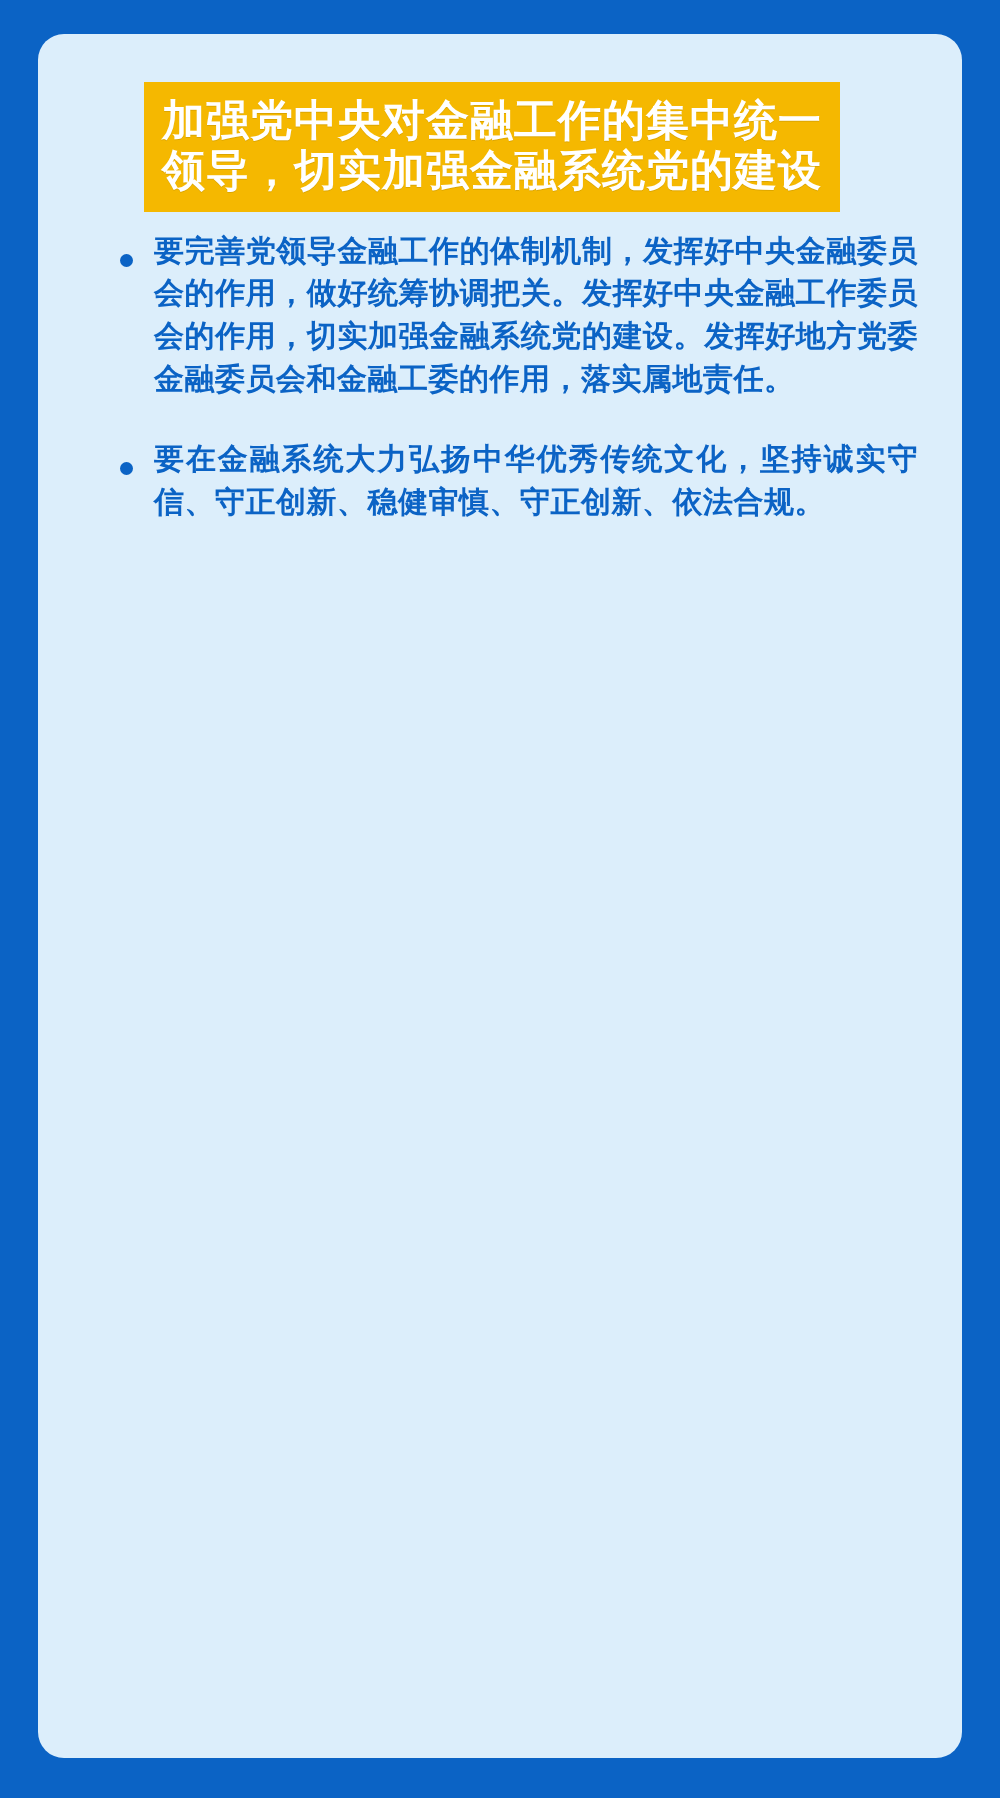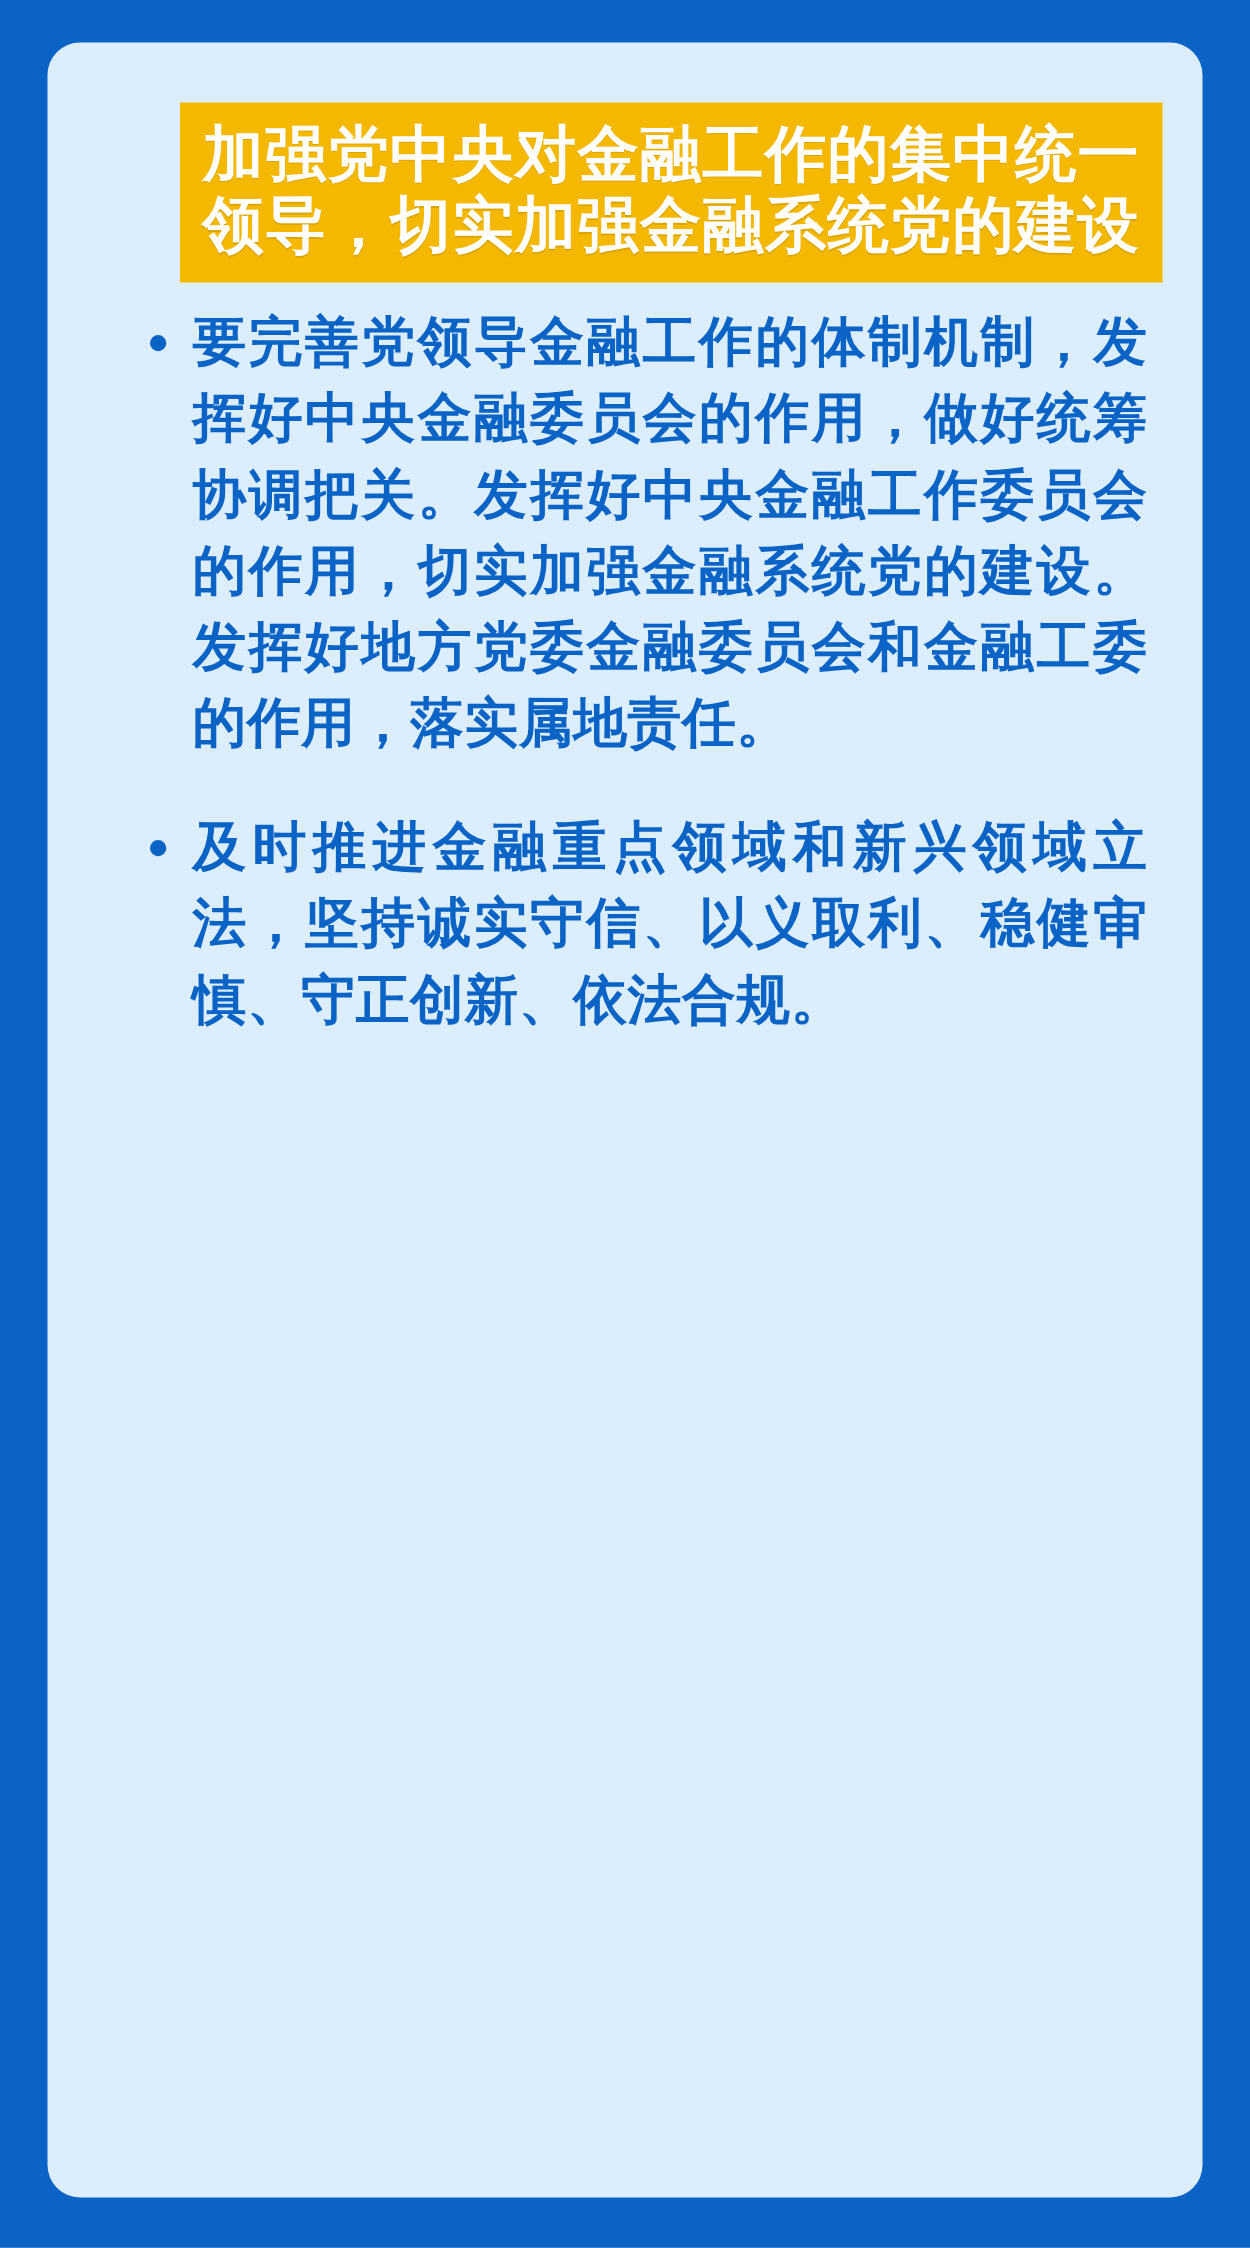--- a/index.html
+++ b/index.html
@@ -32,21 +32,21 @@
   .title-band {
     display: inline-block;
     background: #f5b800;
     padding: 14px 18px 16px 18px;
     margin-left: 62px;
     margin-bottom: 18px;
   }
   .title-line {
     color: #ffffff;
     font-weight: bold;
-    font-size: 49px;
+    font-size: 43px;
     line-height: 1.16;
     letter-spacing: 1px;
     white-space: nowrap;
     text-shadow: 0 1px 0 rgba(0,0,0,0.10);
   }
   ul.bullets {
     list-style: none;
     margin: 0;
     padding: 0;
   }
@@ -64,21 +64,21 @@
     top: 24px;
     width: 13px;
     height: 13px;
     background: #0b63c5;
     border-radius: 50%;
   }
   .bullet-text {
     display: block;
     color: #0b63c5;
     font-weight: bold;
-    font-size: 43px;
+    font-size: 30px;
     line-height: 1.42;
     letter-spacing: 0.5px;
     text-align: justify;
     text-justify: inter-character;
   }
 </style>
 </head>
 <body>
 
 <div class="poster">
@@ -89,18 +89,18 @@
       <div class="title-line">领导，切实加强金融系统党的建设</div>
     </div>
 
     <ul class="bullets">
       <li class="bullet-item">
         <span class="bullet-dot"></span>
         <span class="bullet-text">要完善党领导金融工作的体制机制，发挥好中央金融委员会的作用，做好统筹协调把关。发挥好中央金融工作委员会的作用，切实加强金融系统党的建设。发挥好地方党委金融委员会和金融工委的作用，落实属地责任。</span>
       </li>
       <li class="bullet-item">
         <span class="bullet-dot"></span>
-        <span class="bullet-text">及时推进金融重点领域和新兴领域立法，坚持诚实守信、以义取利、稳健审慎、守正创新、依法合规。</span>
+        <span class="bullet-text">要在金融系统大力弘扬中华优秀传统文化，坚持诚实守信、守正创新、稳健审慎、守正创新、依法合规。</span>
       </li>
     </ul>
 
   </div>
 </div>
 
 </body></html>

